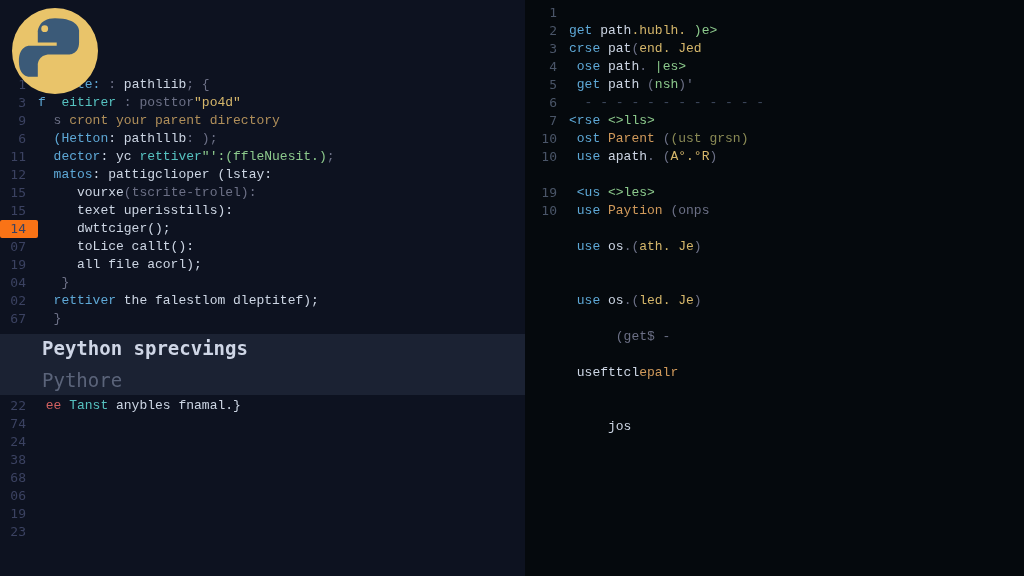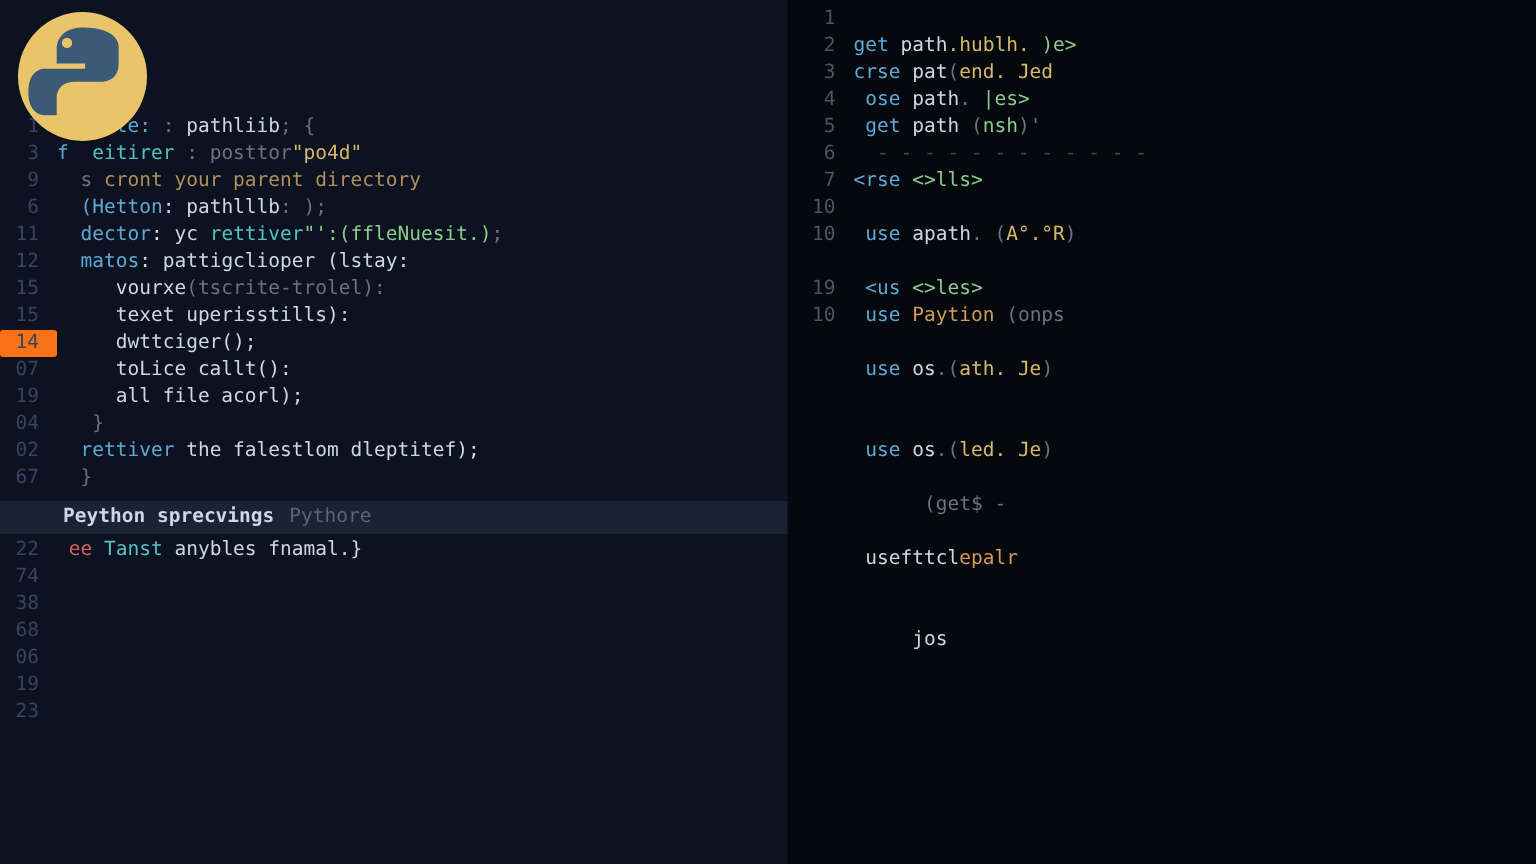--- a/index.html
+++ b/index.html
@@ -54,43 +54,44 @@
   }
   .ln {
     width: 38px;
     text-align: right;
     color: #3b4261;
     padding-right: 12px;
     user-select: none;
     flex-shrink: 0;
   }
   .right-pane .ln { width: 44px; color: #4a5568; }
-  .code { white-space: pre; }
+  .code { white-space: pre; font-family: Liberation Mono, monospace; }
   .c-blue   { color: #5ea8d6; }
   .c-cyan   { color: #56c2c0; }
   .c-green  { color: #8cc98c; }
   .c-yellow { color: #d6b76b; }
   .c-orange { color: #d19a5b; }
   .c-red    { color: #d16060; }
   .c-grey   { color: #6c7086; }
   .c-white  { color: #cdd6e4; }
   .c-dim    { color: #3f4a5e; }
   .c-tan    { color: #b08f5a; }
   .c-olive  { color: #8a8a55; }
 
   .panel-header {
     background: #1b2233;
     color: #cfd6e6;
     padding: 3px 10px 4px 42px;
-    font-size: 13px;
+    font-size: 19px;
     font-weight: 600;
     display: flex;
     align-items: baseline;
     gap: 10px;
     margin-top: 6px;
+    flex-direction: column;
   }
   .panel-header .sub {
     color: #5b647a;
     font-weight: 400;
     text-align: center;
   }
   .panel-body {
     flex: 1;
     padding-top: 2px;
   }
@@ -184,20 +185,24 @@
     <div class="panel-body" id="panel-body">
         <div class="gutter-line">
           <div class="ln">22</div>
           <div class="code"><span class="c-red"> ee</span><span class="c-cyan"> Tanst</span><span class="c-white"> anybles fnamal.}</span></div>
         </div>
         <div class="gutter-line">
           <div class="ln">74</div>
           <div class="code"></div>
         </div>
         <div class="gutter-line">
+          <div class="ln">24</div>
+          <div class="code"></div>
+        </div>
+        <div class="gutter-line">
           <div class="ln">38</div>
           <div class="code"></div>
         </div>
         <div class="gutter-line">
           <div class="ln">68</div>
           <div class="code"></div>
         </div>
         <div class="gutter-line">
           <div class="ln">06</div>
           <div class="code"></div>
@@ -237,20 +242,21 @@
       <div class="gutter-line">
         <div class="ln">6</div>
         <div class="code"><span class="c-dim">  - - - - - - - - - - - -</span></div>
       </div>
       <div class="gutter-line">
         <div class="ln">7</div>
         <div class="code"><span class="c-blue">&lt;rse </span><span class="c-green">&lt;&gt;lls&gt;</span></div>
       </div>
       <div class="gutter-line">
         <div class="ln">10</div>
+        <div class="code"><span class="c-blue"> ost </span><span class="c-orange">Parent </span><span class="c-grey">(</span><span class="c-olive">(ust grsn)</span></div>
       </div>
       <div class="gutter-line">
         <div class="ln">10</div>
         <div class="code"><span class="c-blue"> use </span><span class="c-white">apath</span><span class="c-grey">. (</span><span class="c-yellow">A°.°R</span><span class="c-grey">)</span></div>
       </div>
       <div class="gutter-line">
         <div class="ln"></div>
         <div class="code"></div>
       </div>
       <div class="gutter-line">

